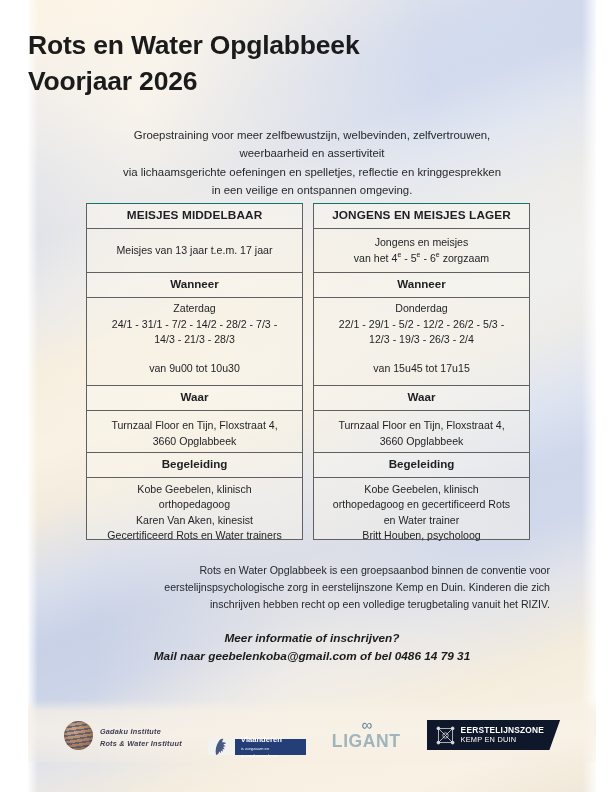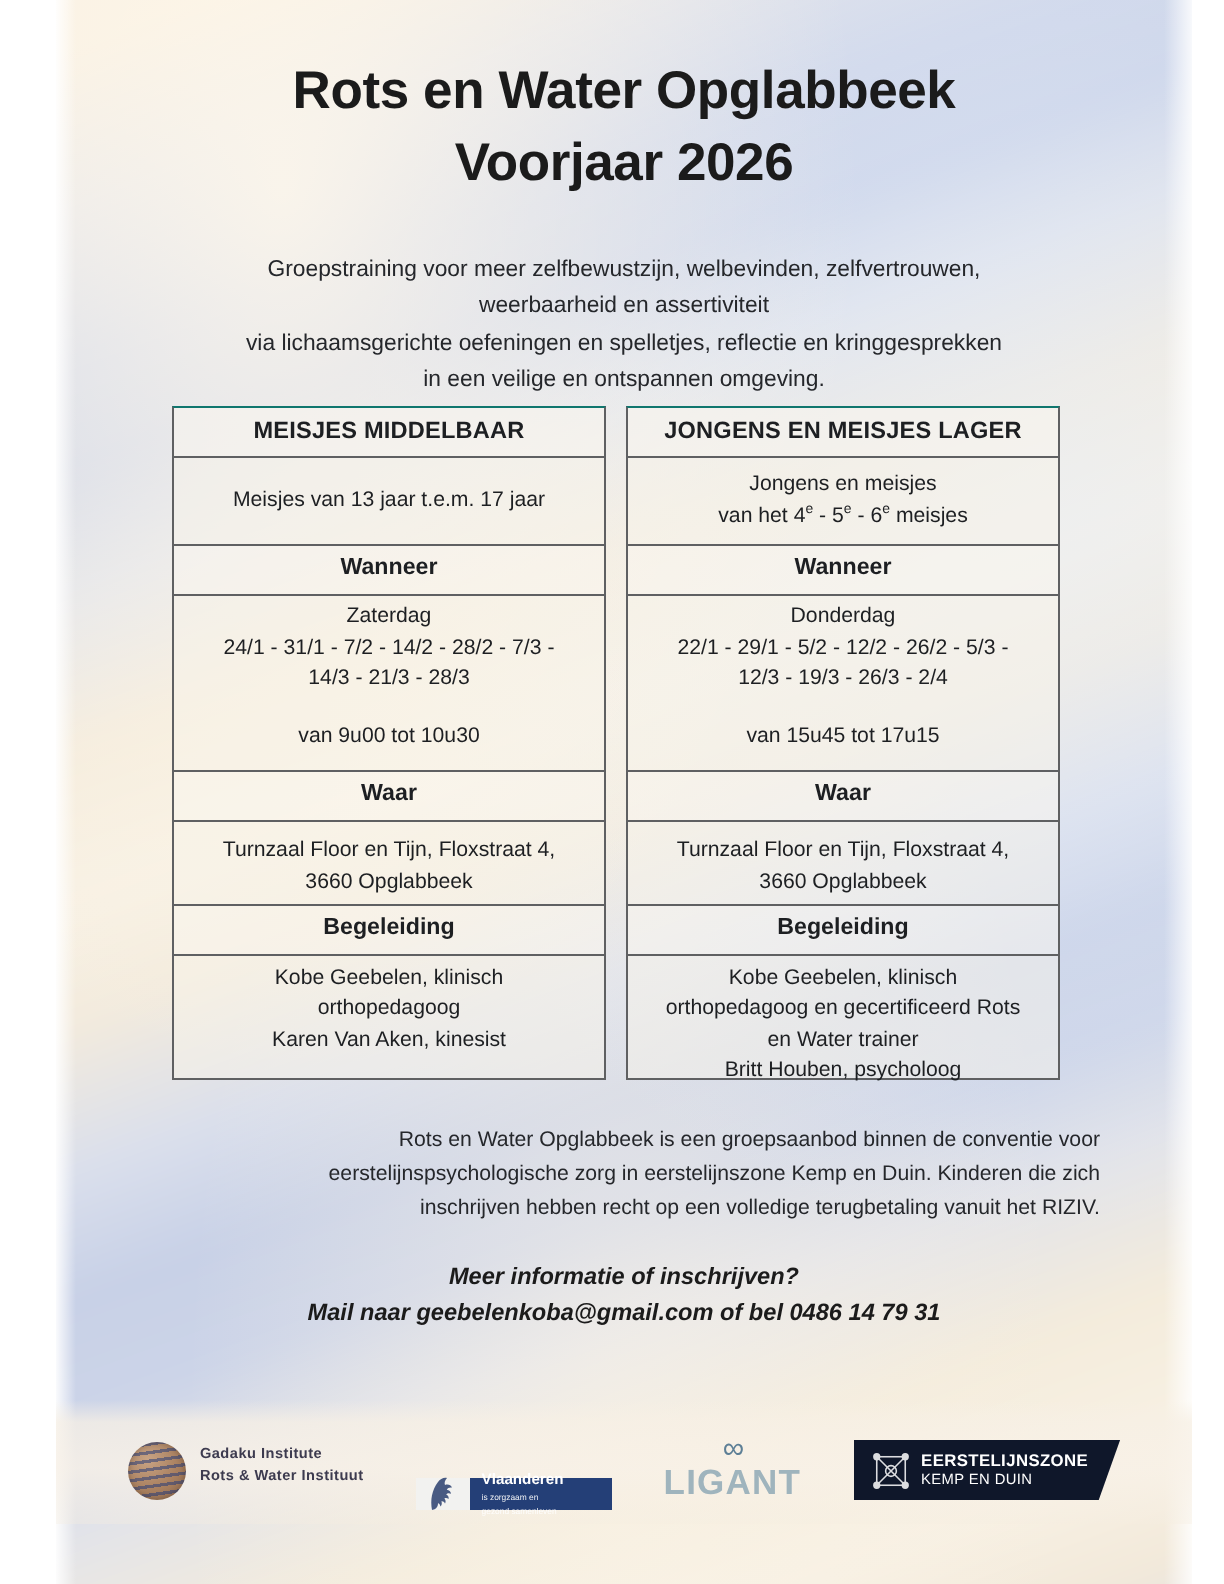--- a/index.html
+++ b/index.html
@@ -83,21 +83,20 @@
   .content {
     position: absolute;
     inset: 0;
   }
 
   
   .title {
     position: absolute;
     left: 0; right: 0;
     top: 28px;
-    text-align: center;
     font-size: 26.5px;
     font-weight: bold;
     line-height: 1.34;
     color: #1b1b1b;
     letter-spacing: -0.2px;
   }
   .title .l2 { display: block; }
 
   
   .intro {
@@ -196,21 +195,21 @@
     left: 0; right: 0;
     top: 712px;
     height: 46px;
     display: flex;
     align-items: center;
     justify-content: center;
     gap: 26px;
   }
 
   
-  .logo-gadaku { display: flex; align-items: flex-start; gap: 7px; }
+  .logo-gadaku { display: flex; align-items: flex-end; gap: 7px; font-style: italic; }
   .gadaku-mark {
     width: 29px; height: 29px; border-radius: 50%;
     background:
       repeating-linear-gradient(-8deg,
         rgba(40,60,120,0.55) 0px, rgba(40,60,120,0.55) 1.6px,
         rgba(255,255,255,0) 1.6px, rgba(255,255,255,0) 4.2px),
       radial-gradient(circle at 34% 30%, #c8a384 0%, #a9805f 55%, #8d674c 100%);
     box-shadow: inset 0 0 3px rgba(0,0,0,0.25);
   }
   .gadaku-text {
@@ -310,29 +309,30 @@
         <div class="cell head">Waar</div>
         <div class="cell where-body">
           <span class="line">Turnzaal Floor en Tijn, Floxstraat 4,</span>
           <span class="line">3660 Opglabbeek</span>
         </div>
         <div class="cell head">Begeleiding</div>
         <div class="cell who-body">
           <span class="line">Kobe Geebelen, klinisch</span>
           <span class="line">orthopedagoog</span>
           <span class="line">Karen Van Aken, kinesist</span>
+          <span class="line">Gecertificeerd Rots en Water trainers</span>
         </div>
       </div>
 
       <div class="col">
         <div class="cell head big">JONGENS EN MEISJES LAGER</div>
         <div class="cell audience">
           <div>
             <span class="line">Jongens en meisjes</span>
-            <span class="line"><span>van het 4</span><sup>e</sup><span> - 5</span><sup>e</sup><span> - 6</span><sup>e</sup><span> meisjes</span></span>
+            <span class="line"><span>van het 4</span><sup>e</sup><span> - 5</span><sup>e</sup><span> - 6</span><sup>e</sup><span> zorgzaam</span></span>
           </div>
         </div>
         <div class="cell head">Wanneer</div>
         <div class="cell when-body">
           <span class="line">Donderdag</span>
           <span class="line">22/1 - 29/1 - 5/2 - 12/2 - 26/2 - 5/3 -</span>
           <span class="line">12/3 - 19/3 - 26/3 - 2/4</span>
           <span class="spacer"></span>
           <span class="line">van 15u45 tot 17u15</span>
         </div>

